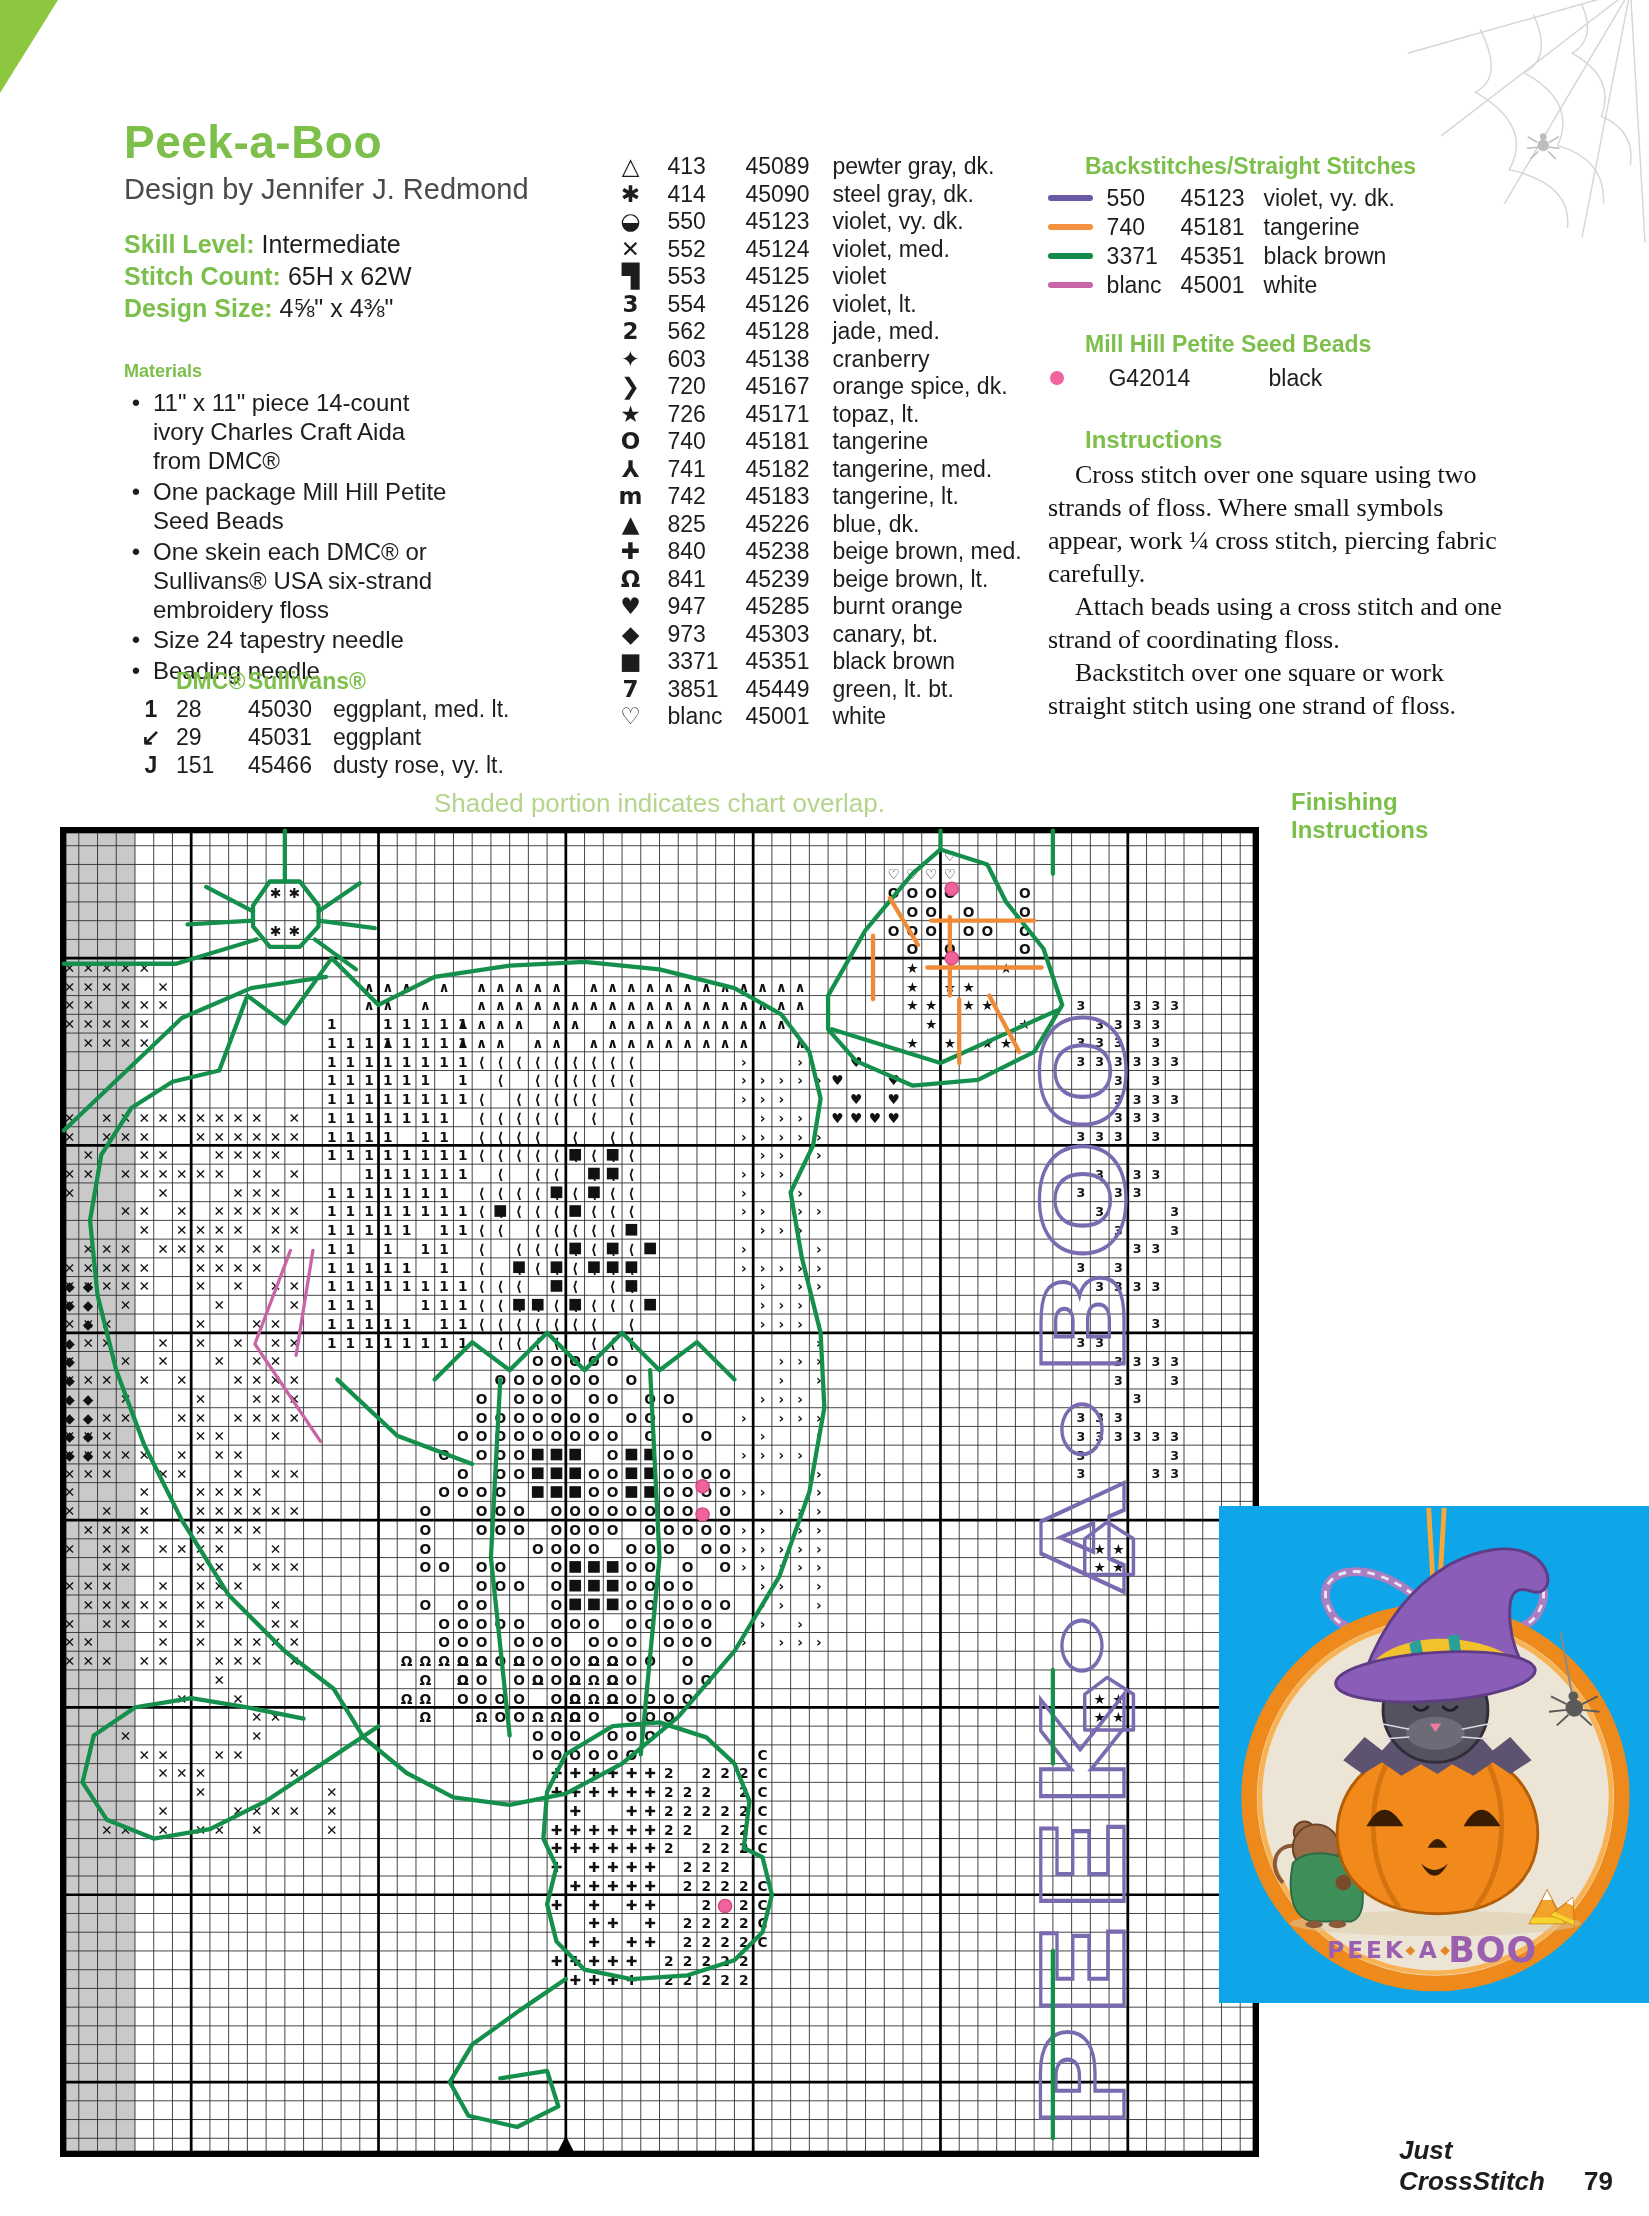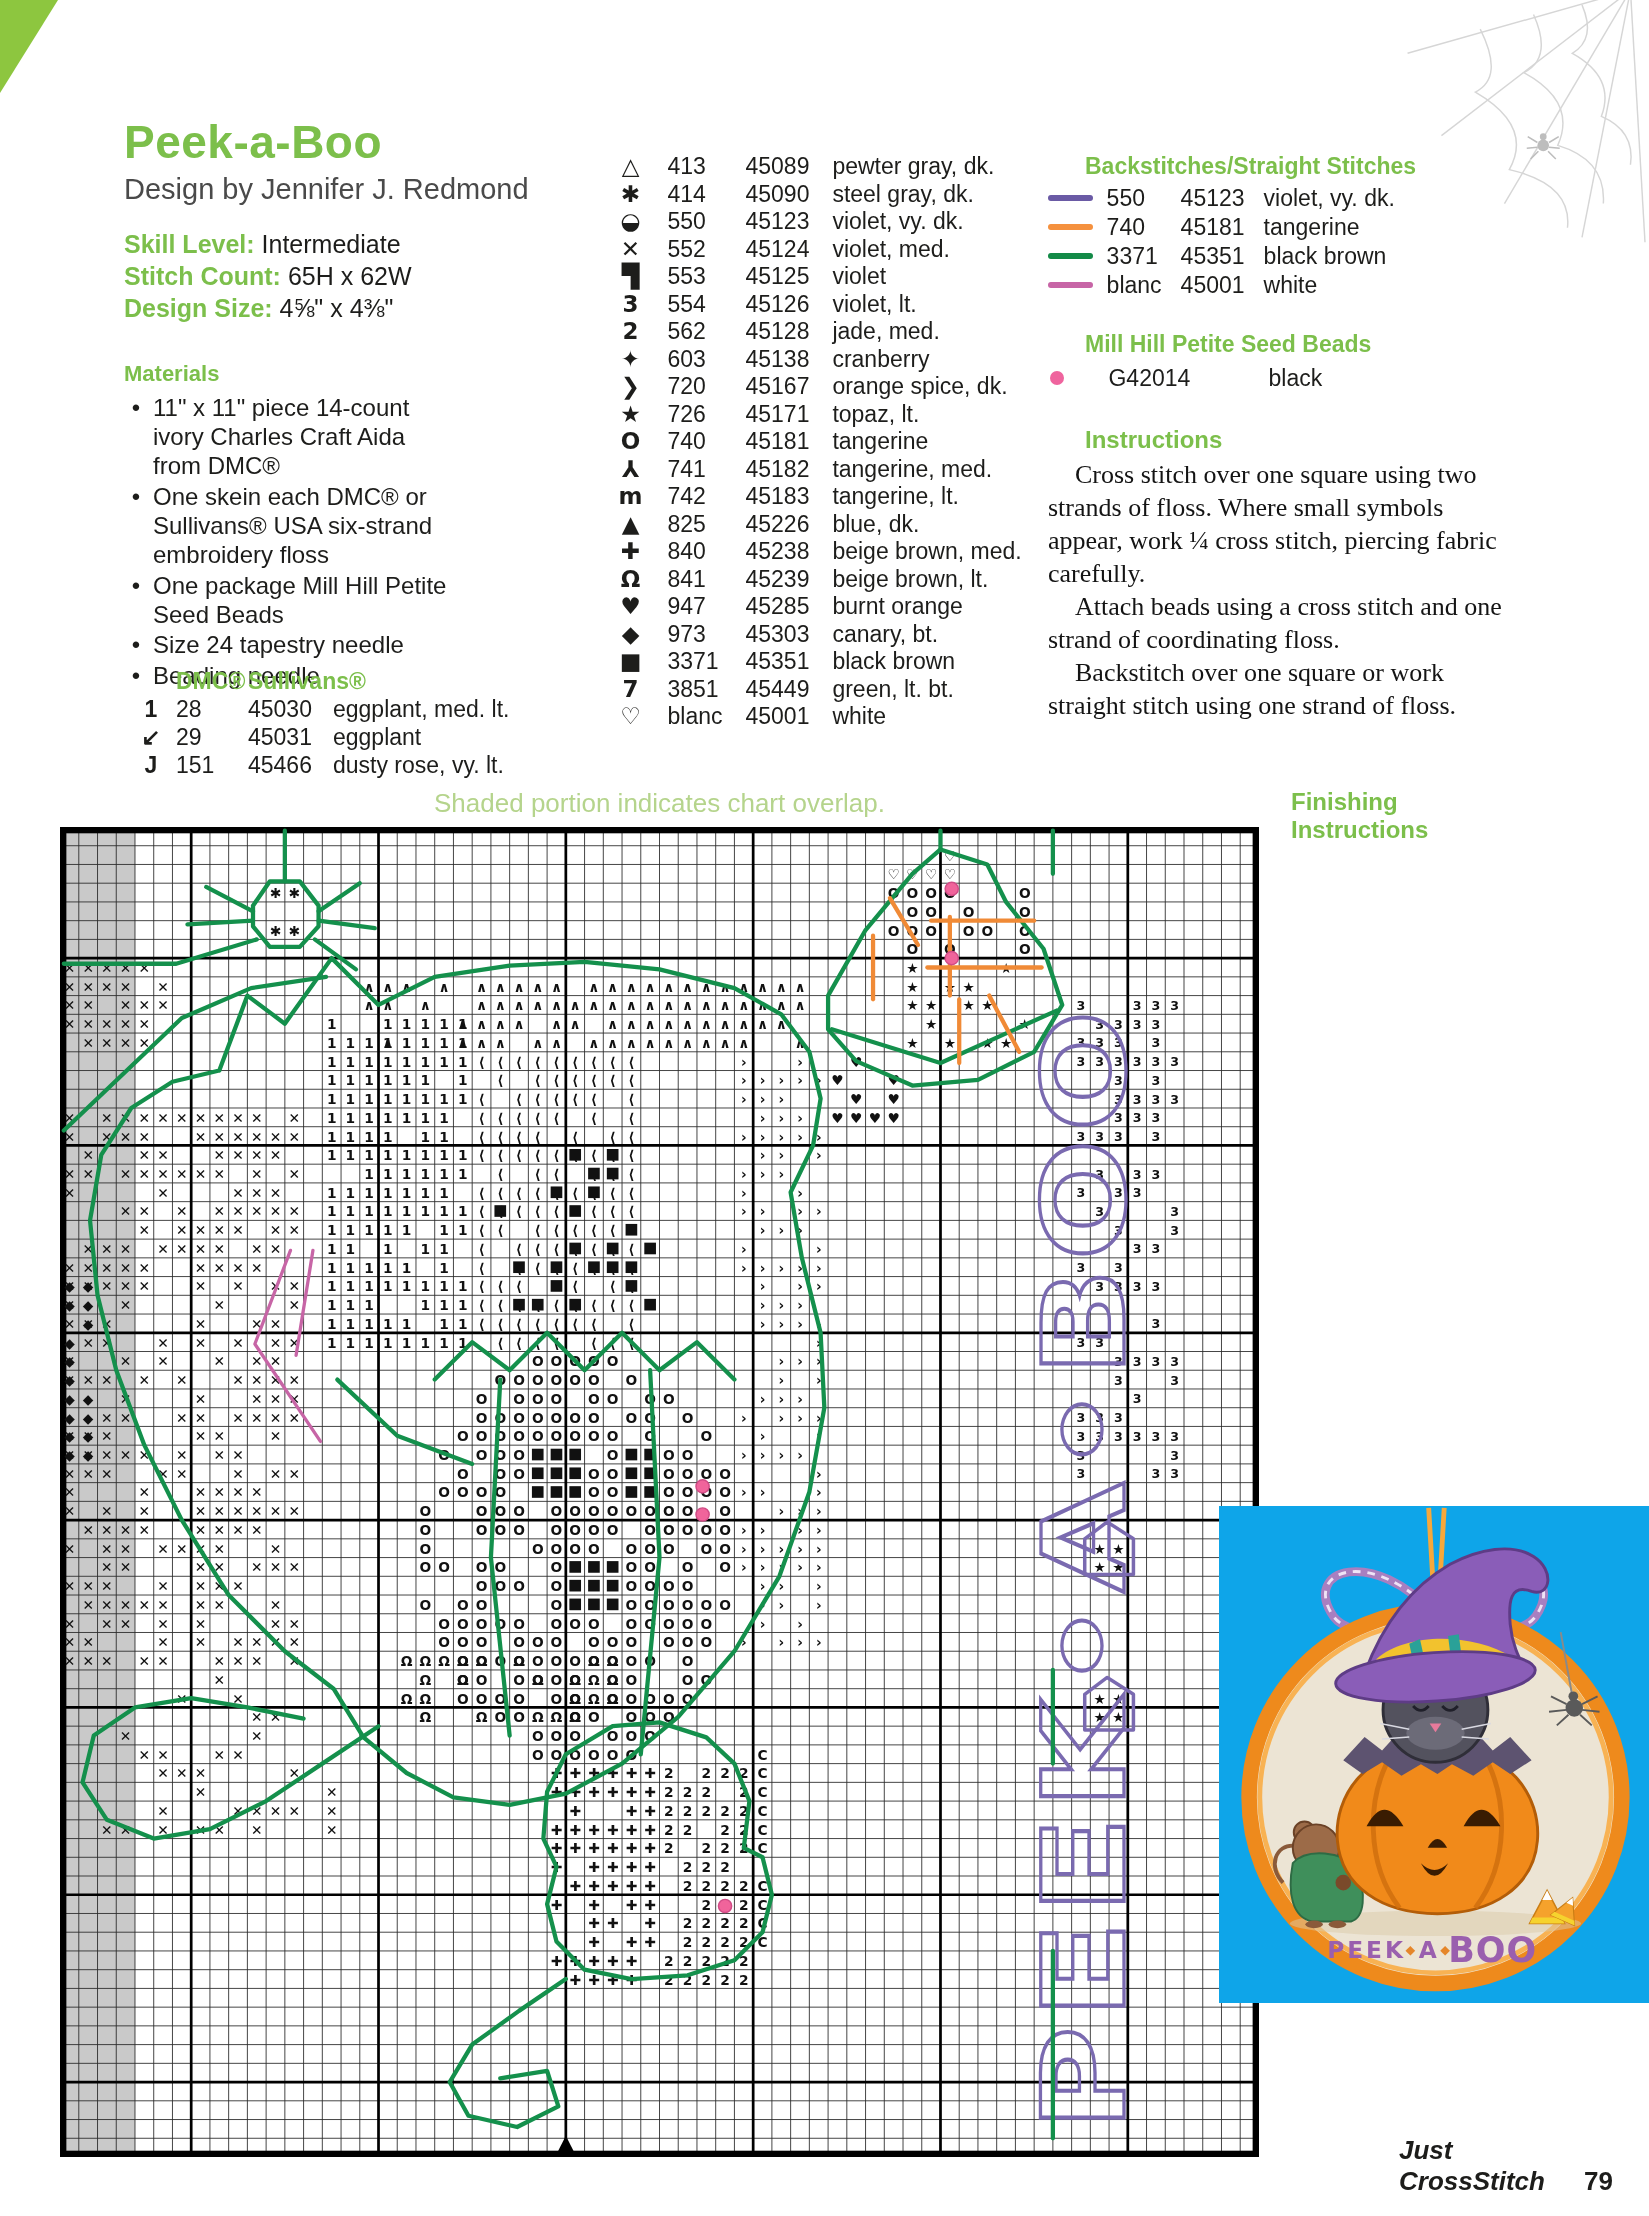--- a/index.html
+++ b/index.html
@@ -7,21 +7,21 @@
         font-family:"Liberation Sans",sans-serif;color:#1d1d1b;}
   .abs{position:absolute;}
   
   .corner-tri{position:absolute;left:0;top:0;width:0;height:0;
     border-top:93px solid #8dc63f;border-right:58px solid transparent;}
   
   .title{font-size:46px;font-weight:bold;color:#7cbf4b;letter-spacing:0.5px;}
   .byline{font-size:29px;color:#4a4a4a;font-weight:normal;margin-top:3.9px;}
   .metaline{font-size:25px;line-height:32px;}
   .metaline .lab{color:#7cbf4b;font-weight:bold;}
-  .h-green{font-size:22px;font-weight:bold;color:#7cbf4b;}
+  .h-green{font-size:18px;font-weight:bold;color:#7cbf4b;}
   
   .mat-list{margin:5.8px 0 0 0;padding:0;list-style:none;width:335px;}
   .mat-list li{font-size:24px;line-height:29px;padding-left:29px;position:relative;margin-bottom:1.9px;}
   .mat-list li::before{content:"•";position:absolute;left:7.8px;top:0;}
   
   .floss-head{display:flex;font-size:23px;font-weight:bold;color:#7cbf4b;}
   .floss-row{display:flex;font-size:23px;line-height:28px;}
   .fc-sym{width:50px;text-align:center;font-weight:bold;}
   .fc-dmc{width:72px;}
   .fc-sul{width:85px;}
@@ -81,22 +81,22 @@
   <div class="abs" style="left:124px;top:228px;">
     <div class="metaline"><span class="lab">Skill Level:</span> <span>Intermediate</span></div>
     <div class="metaline"><span class="lab">Stitch Count:</span> <span>65H x 62W</span></div>
     <div class="metaline"><span class="lab">Design Size:</span> <span>4⅝" x 4⅜"</span></div>
   </div>
 
   <div class="abs" style="left:124px;top:361px;">
     <div class="h-green">Materials</div>
     <ul class="mat-list" id="materials-list">
         <li>11" x 11" piece 14-count ivory Charles Craft Aida from DMC®</li>
+        <li>One package Mill Hill Petite Seed Beads</li>
         <li>One skein each DMC® or Sullivans® USA six-strand embroidery floss</li>
-        <li>One package Mill Hill Petite Seed Beads</li>
         <li>Size 24 tapestry needle</li>
         <li>Beading needle</li>
       </ul>
   </div>
 
   <div class="abs" style="left:126px;top:668px;width:408px;">
     <div class="floss-head">
       <span class="fc-sym"></span>
       <span class="fc-dmc">DMC®</span>
       <span class="fc-sul">Sullivans®</span>

